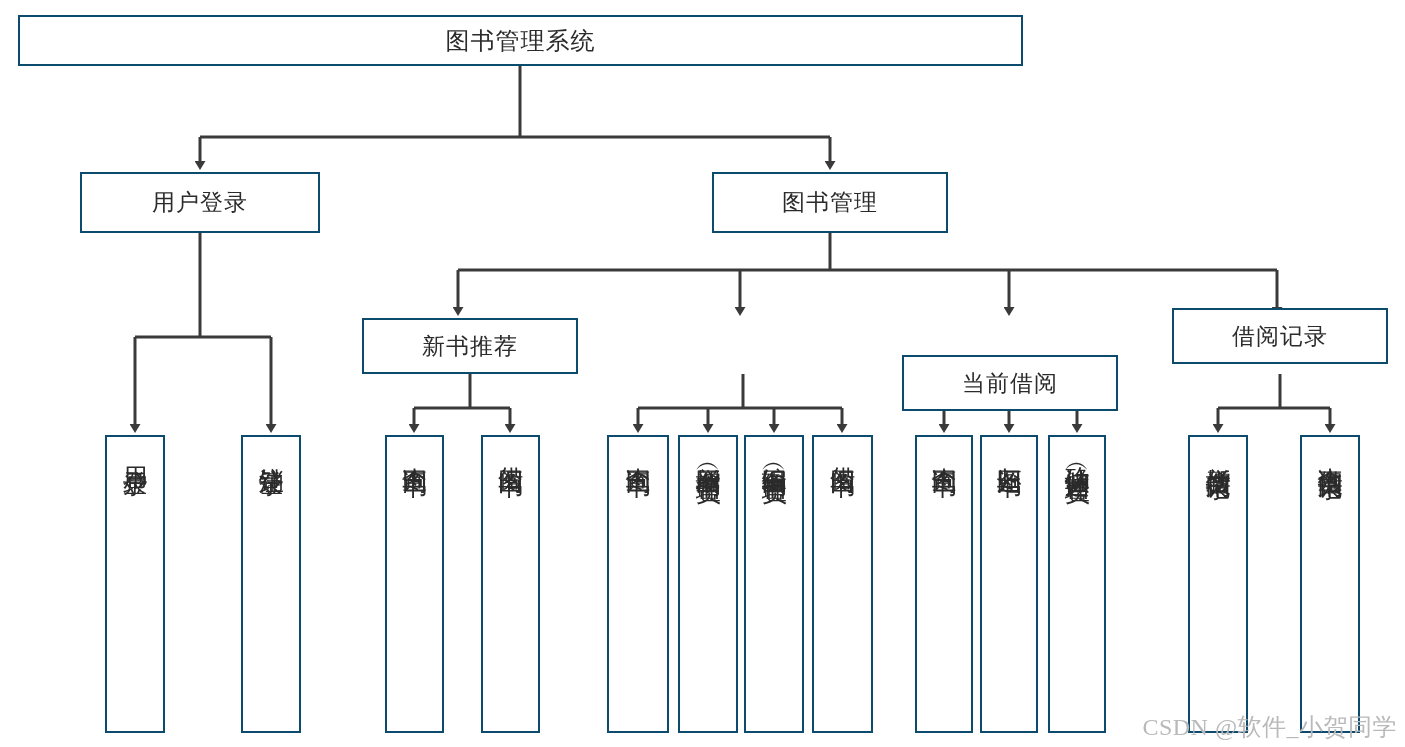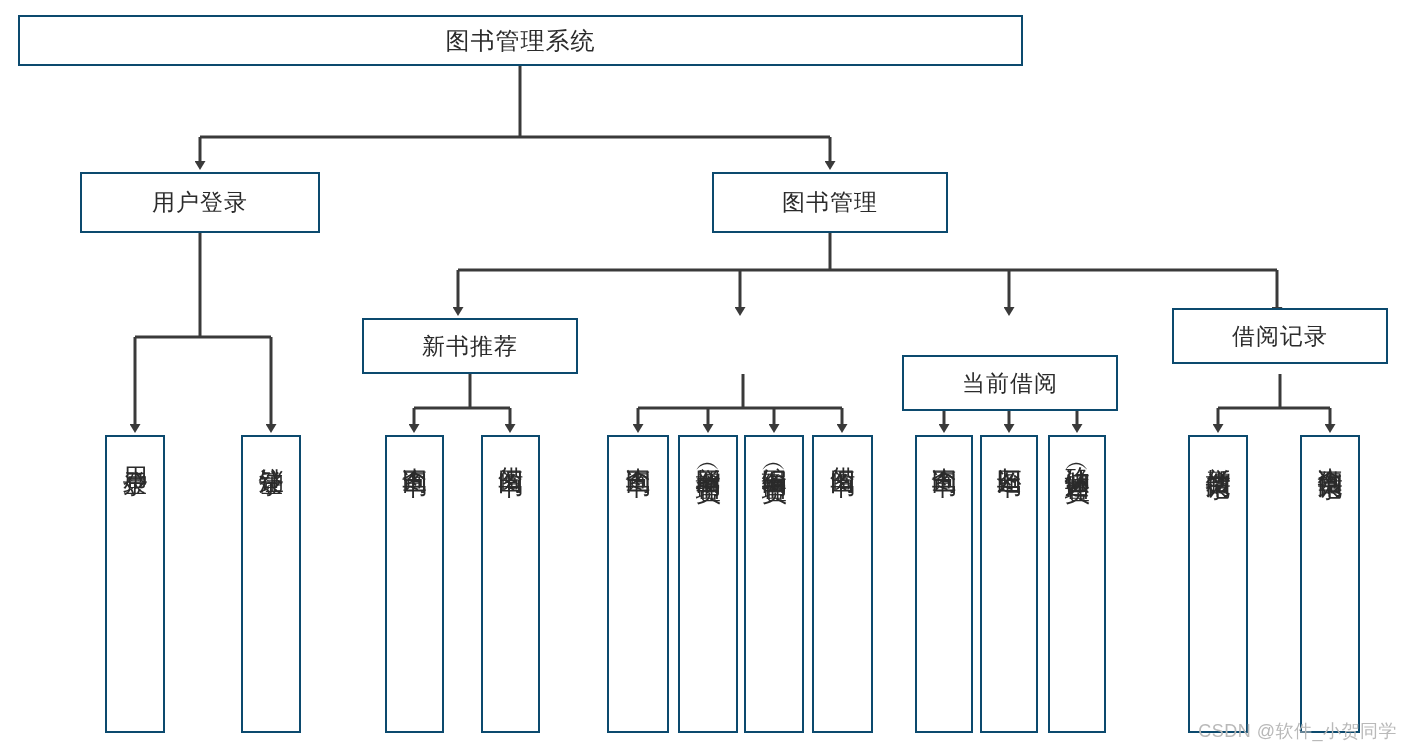--- a/index.html
+++ b/index.html
@@ -54,25 +54,26 @@
     max-height:284px;
     white-space:normal;
   }
   .v-node.tall .lbl{max-height:284px;}
 
   
   #watermark{
     position:absolute;
     right:8px;
     bottom:4px;
-    font-size:18px;
+    font-size:24px;
     color:#b9b9b9;
     letter-spacing:0.5px;
     white-space:nowrap;
     pointer-events:none;
+    font-family:Liberation Serif, serif;
   }
 </style>
 </head>
 <body>
 
 <div id="canvas">
 
   <svg id="wires" viewBox="0 0 1405 747" width="1405" height="747" aria-hidden="true">
     <defs>
       <marker id="arrow" markerWidth="9" markerHeight="11" refX="1" refY="5.5" orient="auto" markerUnits="userSpaceOnUse">

